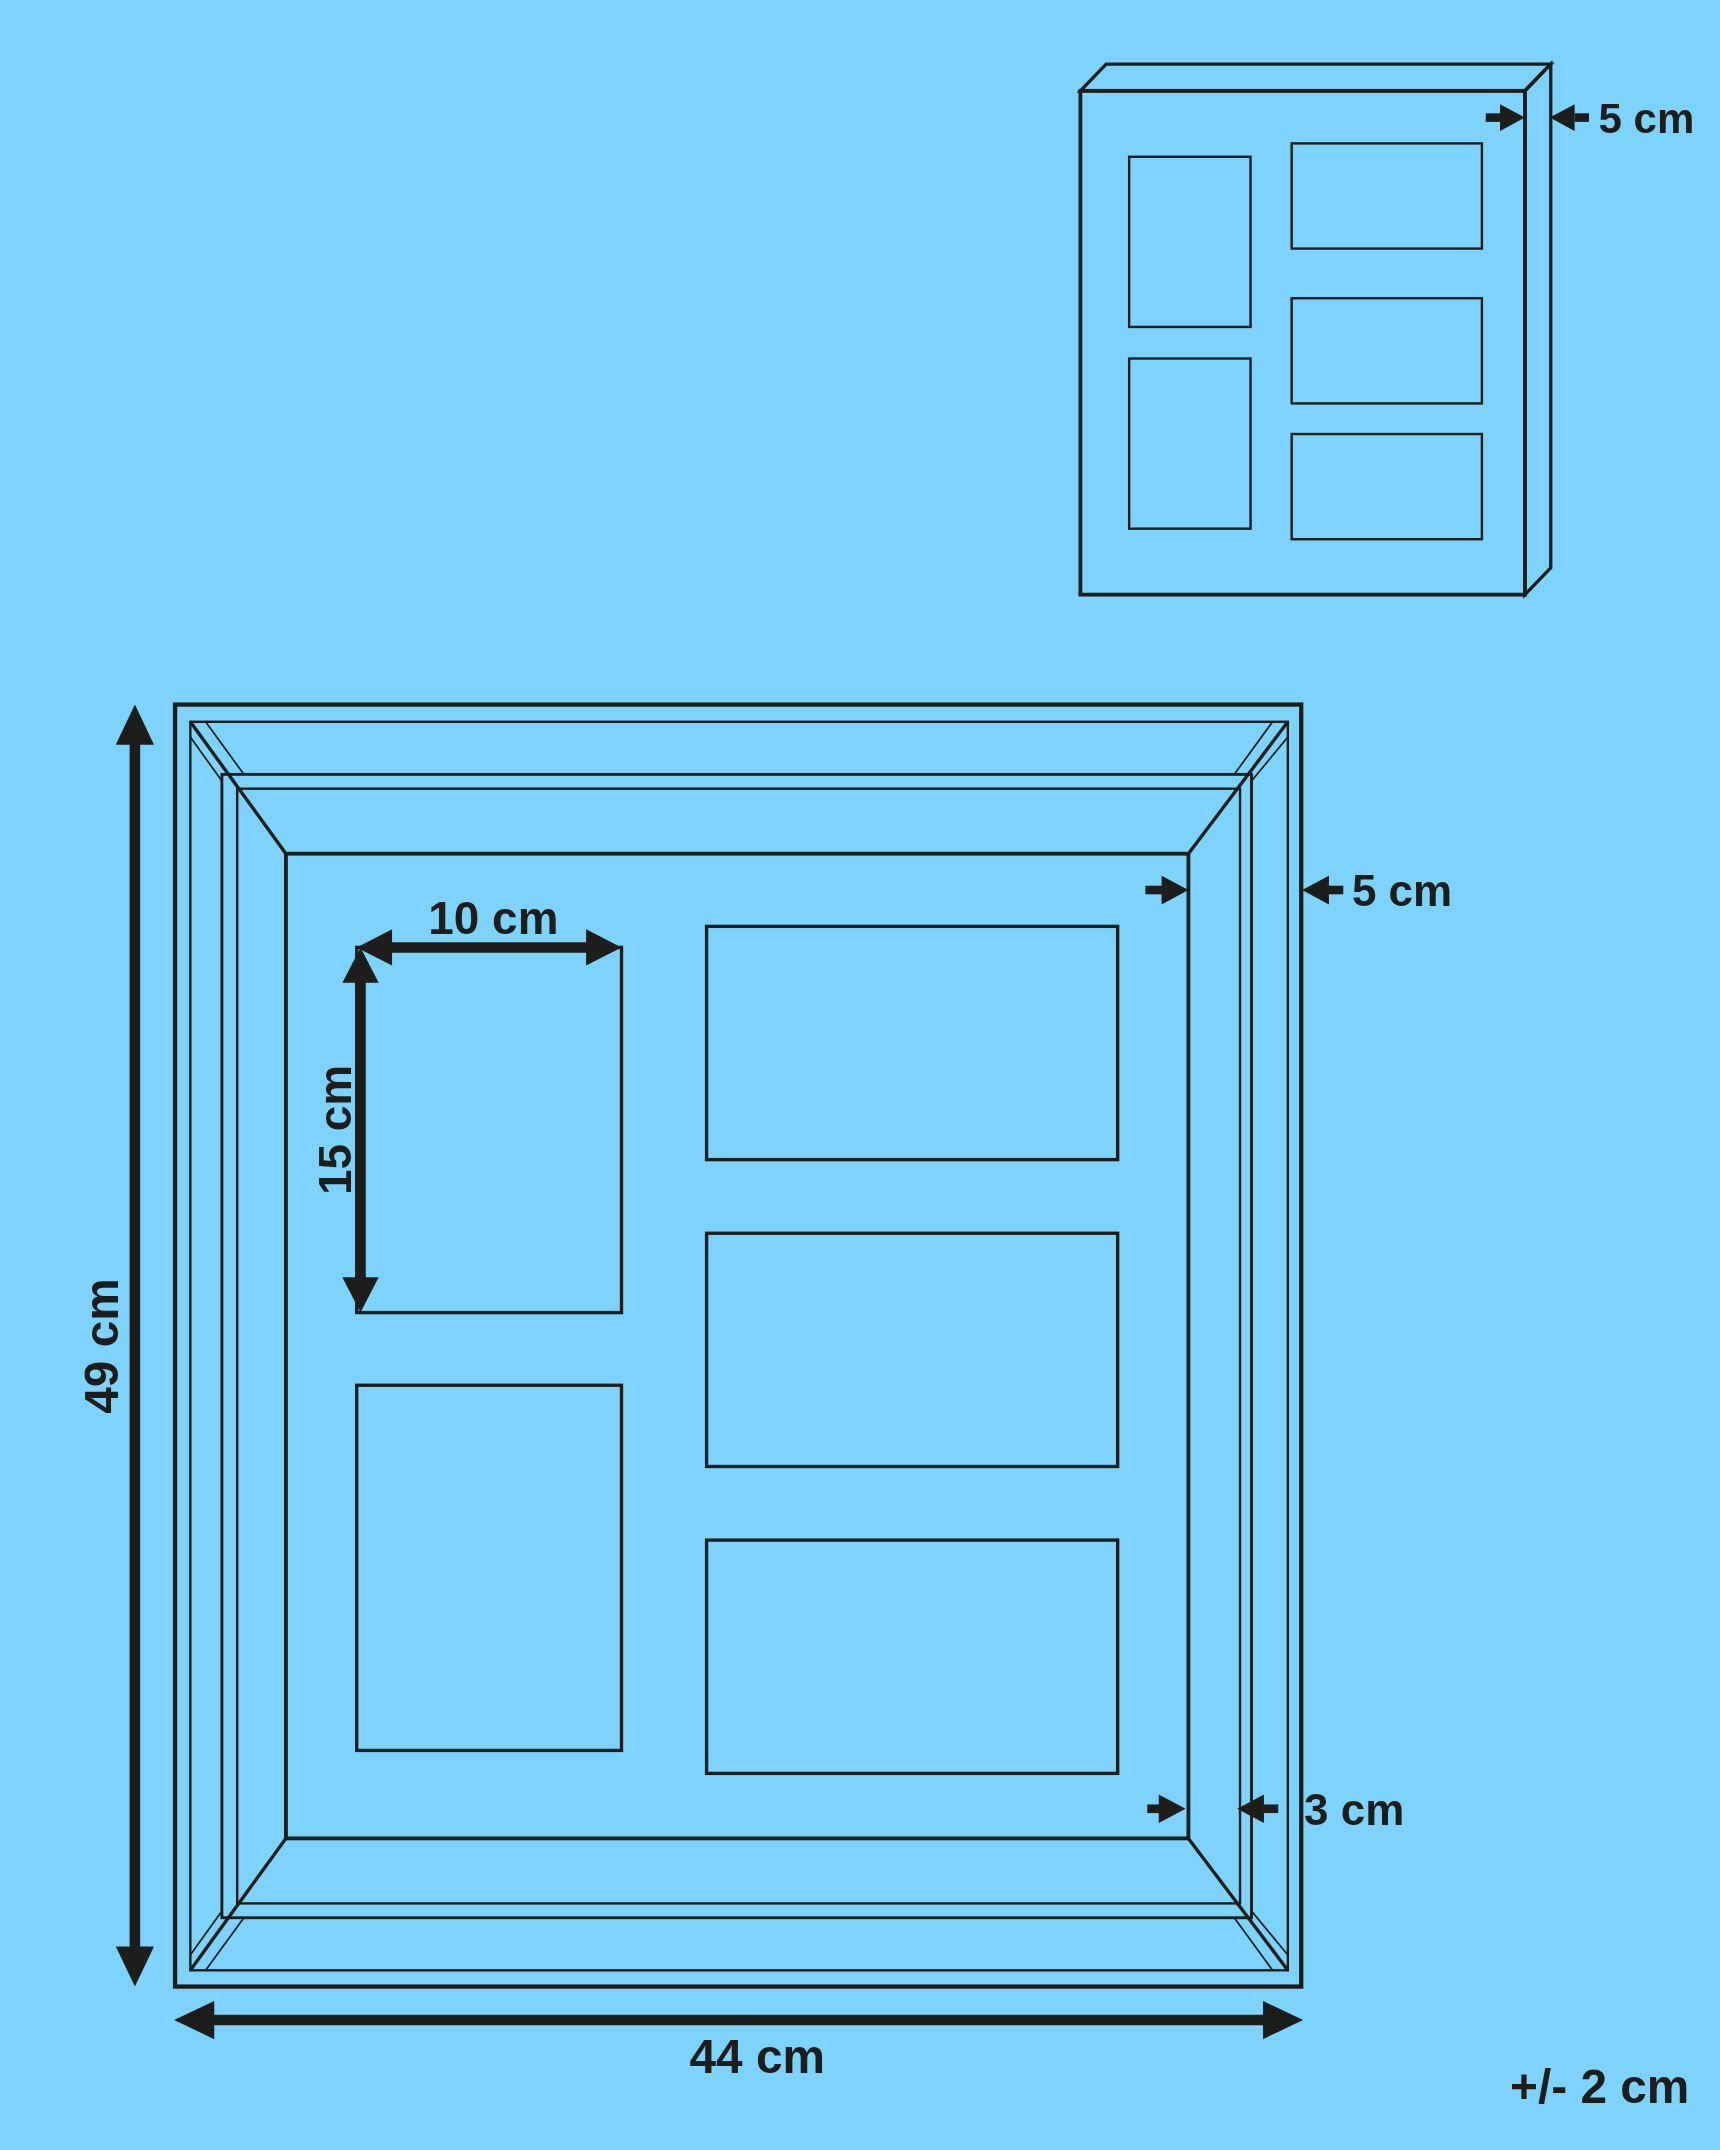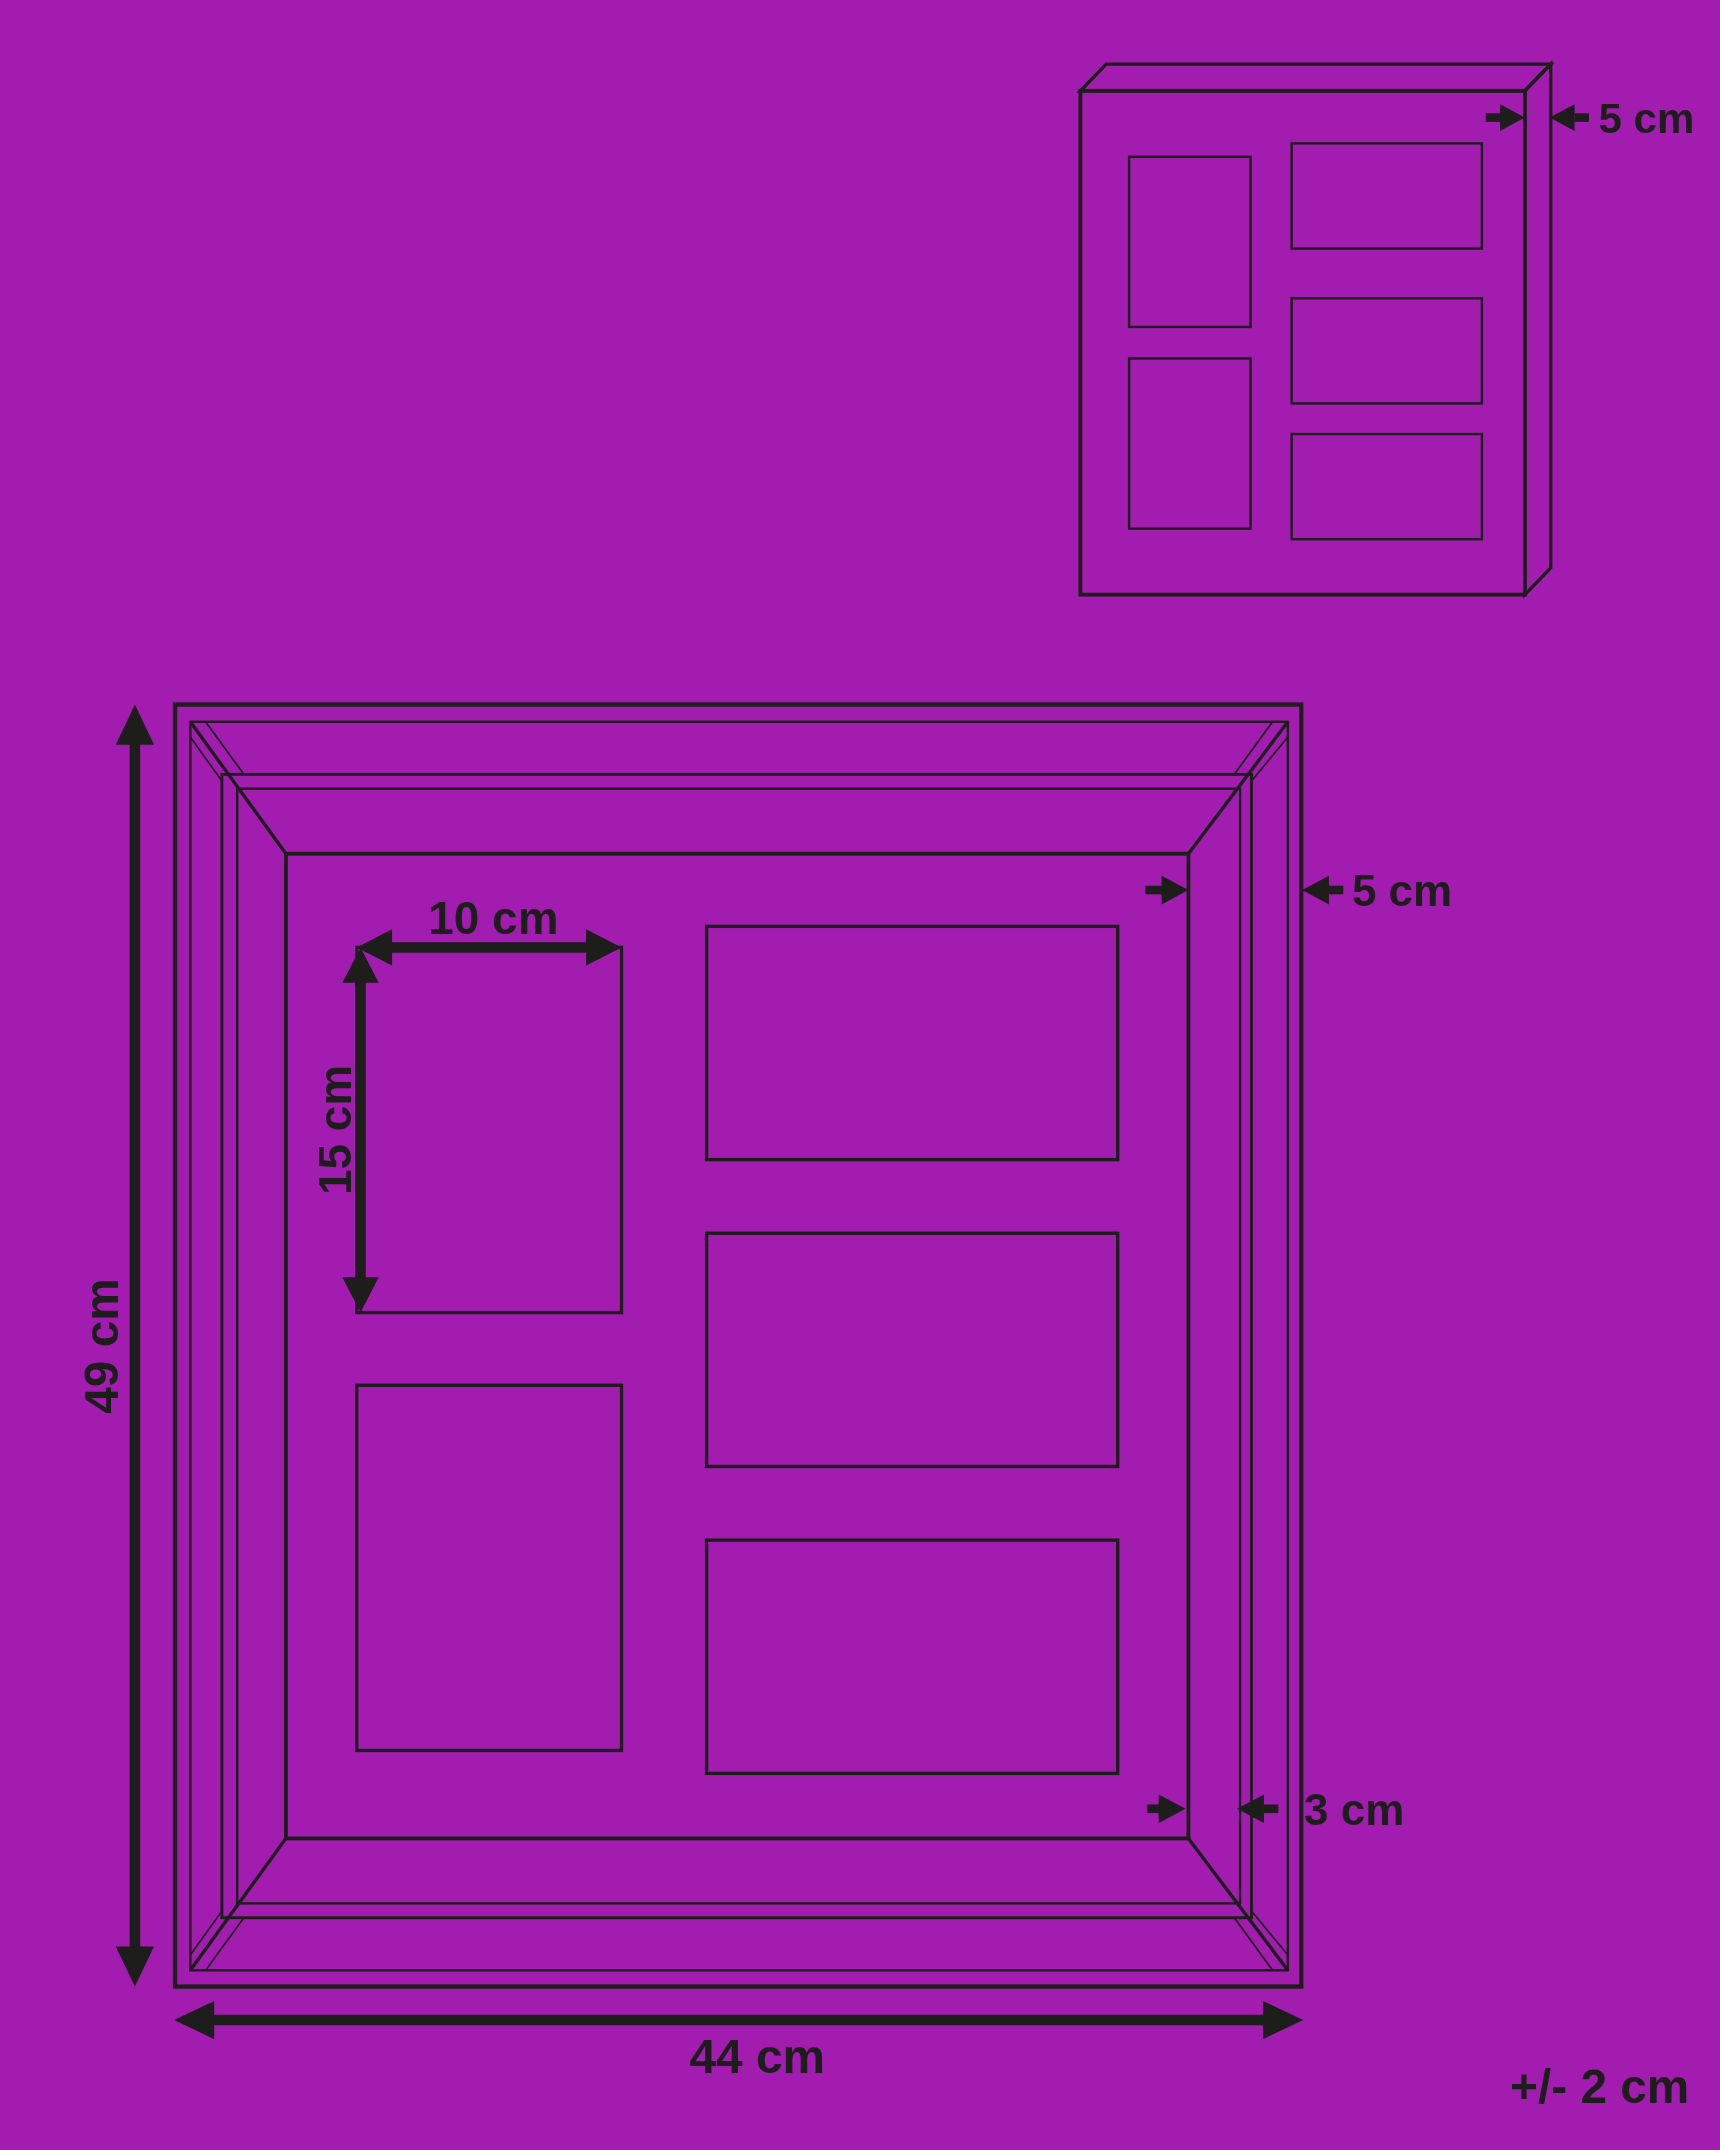--- a/index.html
+++ b/index.html
@@ -1,16 +1,16 @@
 <!DOCTYPE html>
 <html><head>
 <meta charset="utf-8">
 <style>
   html,body{margin:0;padding:0;background:#ffffff;}
-  .page{position:relative;width:1721px;height:2151px;background:#a21caf;overflow:hidden;}
+  .page{position:relative;width:1721px;height:2151px;background:#7dd3fc;overflow:hidden;}
   svg{display:block;}
   svg text{
     font-family:"Liberation Sans", sans-serif;
     font-weight:bold;
     fill:#1d1d1b;
   }
   .stroked{fill:none;stroke:#1d1d1b;}
   .filled{fill:#1d1d1b;stroke:none;}
   .shaft{stroke:#1d1d1b;fill:none;}
 </style>

